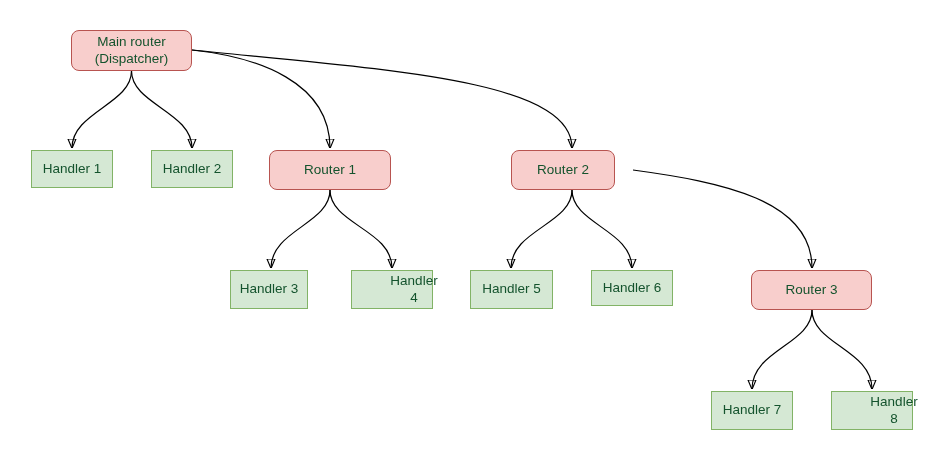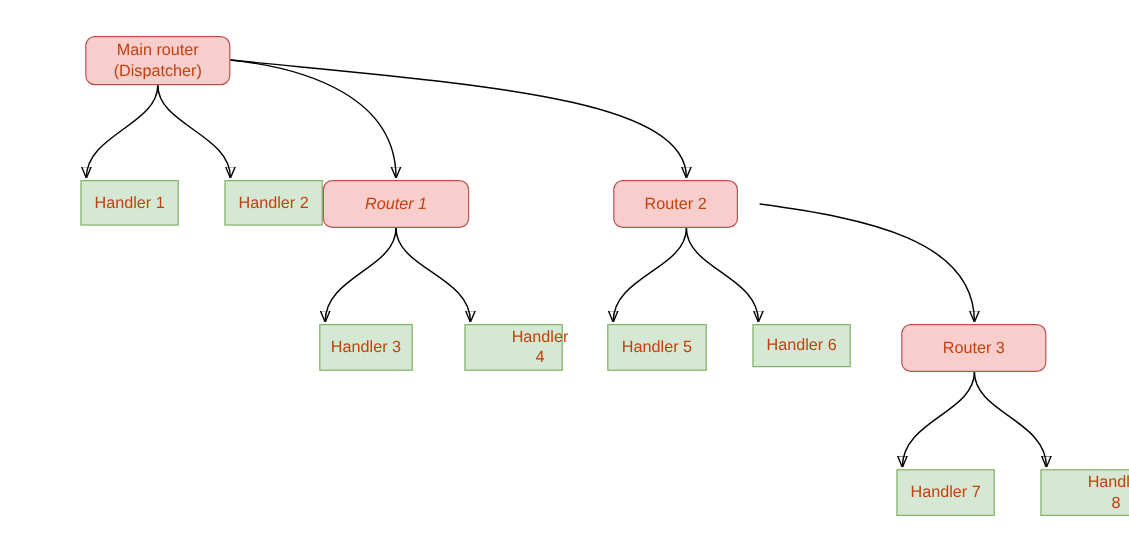--- a/index.html
+++ b/index.html
@@ -33,32 +33,31 @@
   }
   .node {
     position: absolute;
     box-sizing: border-box;
     display: flex;
     align-items: center;
     justify-content: center;
     text-align: center;
     font-size: 13.5px;
     line-height: 1.25;
-    color: #c2410c;
+    color: #14532d;
     white-space: pre-line;
   }
   .node.router {
     background: var(--router-fill, #f8cecc);
     border: 1.4px solid var(--router-border, #b85450);
     border-radius: 8px;
   }
   .node.handler {
     background: var(--handler-fill, #d5e8d4);
     border: 1.4px solid var(--handler-border, #82b366);
-    margin-left: 36px;
   }
 </style>
 </head>
 <body>
 
 <div class="canvas">
 
   <svg class="edges" viewBox="0 0 941 461" xmlns="http://www.w3.org/2000/svg">
     <defs>
       <marker id="arrow" viewBox="0 0 10 10" refX="9.5" refY="5" markerWidth="8" markerHeight="8" orient="auto">
@@ -78,21 +77,21 @@
     <path d="M812,310 C812,344 872,350 872,389" marker-end="url(#arrow)"></path>
   </svg>
 
   <div class="node router" style="left:71px;  top:30px;  width:121px; height:41px;">Main router
 (Dispatcher)</div>
 
   <div class="node handler" style="left:31px;  top:150px; width:82px;  height:38px;">Handler 1</div>
 
   <div class="node handler" style="left:151px; top:150px; width:82px;  height:38px;">Handler 2</div>
 
-  <div class="node router" style="left:269px; top:150px; width:122px; height:40px;font-style:italic;">Router 1</div>
+  <div class="node router" style="left:269px; top:150px; width:122px; height:40px;">Router 1</div>
 
   <div class="node router" style="left:511px; top:150px; width:104px; height:40px;">Router 2</div>
 
   <div class="node handler" style="left:230px; top:270px; width:78px;  height:39px;">Handler 3</div>
 
   <div class="node handler" style="left:351px; top:270px; width:82px;  height:39px;padding-left:44px;">Handler 4</div>
 
   <div class="node handler" style="left:470px; top:270px; width:83px;  height:39px;">Handler 5</div>
 
   <div class="node handler" style="left:591px; top:270px; width:82px;  height:36px;">Handler 6</div>

